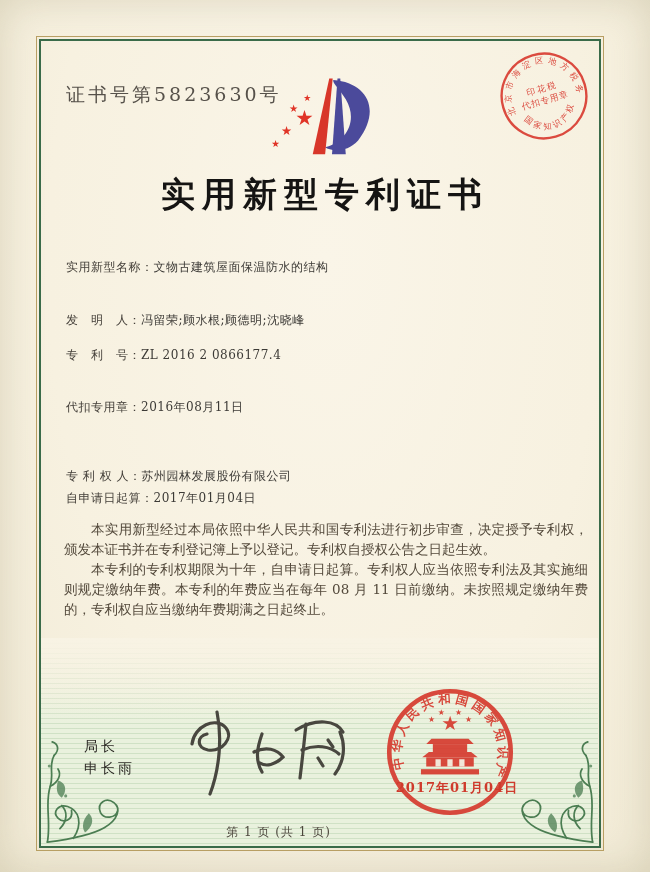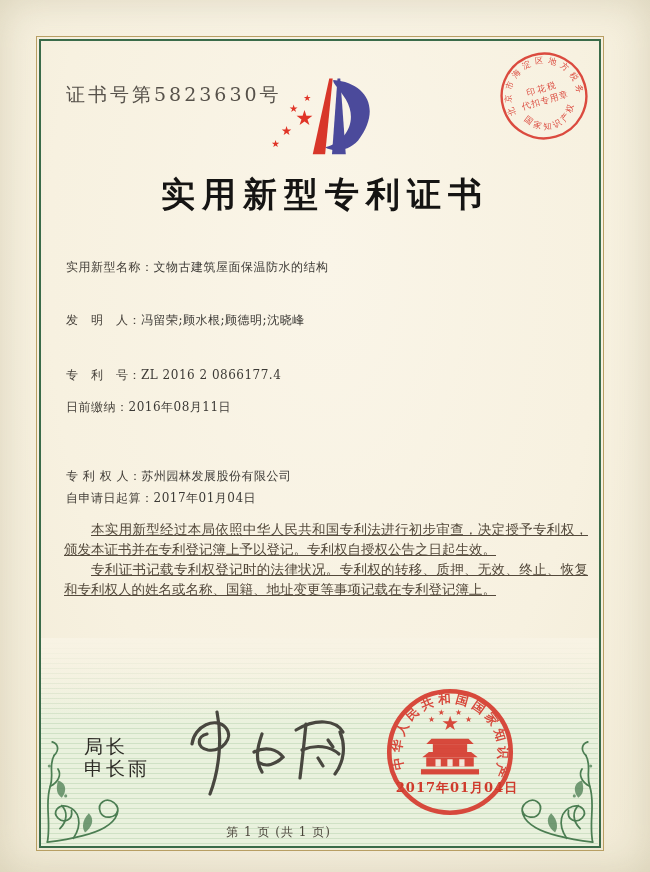--- a/index.html
+++ b/index.html
@@ -38,27 +38,27 @@
   }
   .title{
     position:absolute;left:0;top:172px;width:650px;text-align:center;
     font-size:34px;font-weight:600;letter-spacing:7px;color:#151413;
   }
   .logo{position:absolute;left:266px;top:77px;}
   .fields{position:absolute;left:66px;top:0;width:530px;}
   .field-row{position:absolute;left:0;white-space:nowrap;font-size:12px;color:#433e36;letter-spacing:.5px;}
   .field-row .lbl{color:#45403a;}
   .field-row .val{color:#3c3a36;}
-  .r0{top:259px}.r1{top:312px}.r2{top:367px}.r3{top:399px}.r4{top:468px}.r5{top:490px}
+  .r0{top:259px}.r1{top:312px}.r2{top:347px}.r3{top:399px}.r4{top:468px}.r5{top:490px}
   .paras{
     position:absolute;left:64px;top:519px;width:524px;
-    font-size:13.5px;line-height:20px;color:#53493b;text-align:justify;text-decoration:underline;
+    font-size:13.5px;line-height:20px;color:#53493b;text-align:justify;
   }
   .paras p{margin:0;text-indent:2em;}
-  .officer{position:absolute;left:84px;top:735px;font-size:19px;color:#2c2a25;letter-spacing:3px;line-height:22px;}
+  .officer{position:absolute;left:84px;top:735px;font-size:14px;color:#2c2a25;letter-spacing:3px;line-height:22px;}
   .signature{position:absolute;left:178px;top:702px;}
   .seal{position:absolute;left:384px;top:686px;opacity:.92;}
   .seal-date{
     position:absolute;left:392px;top:779px;width:130px;text-align:center;
     font-size:13px;color:#cf3a2c;letter-spacing:1px;font-weight:600;
   }
   .tax-stamp{position:absolute;left:498px;top:50px;transform:rotate(-16deg);opacity:.9;}
   .footer{
     position:absolute;left:36px;top:824px;width:485px;text-align:center;
     font-size:12px;color:#4c473d;letter-spacing:1px;
@@ -123,28 +123,28 @@
       <text x="14" y="102" font-size="14">★</text>
     </g>
   </svg>
 
   <div class="title">实用新型专利证书</div>
 
   <div class="fields">
     <div class="field-row r0"><span class="lbl">实用新型名称：</span><span class="val">文物古建筑屋面保温防水的结构</span></div>
     <div class="field-row r1"><span class="lbl">发　明　人：</span><span class="val">冯留荣;顾水根;顾德明;沈晓峰</span></div>
     <div class="field-row r2"><span class="lbl">专　利　号：</span><span class="val">ZL 2016 2 0866177.4</span></div>
-    <div class="field-row r3"><span class="lbl">日前缴纳：</span><span class="val">2016年08月11日</span></div>
+    <div class="field-row r3"><span class="lbl">代扣专用章：</span><span class="val">2016年08月11日</span></div>
     <div class="field-row r4"><span class="lbl">专 利 权 人：</span><span class="val">苏州园林发展股份有限公司</span></div>
     <div class="field-row r5"><span class="lbl">自申请日起算：</span><span class="val">2017年01月04日</span></div>
   </div>
 
   <div class="paras">
     <p>本实用新型经过本局依照中华人民共和国专利法进行初步审查，决定授予专利权，颁发本证书并在专利登记簿上予以登记。专利权自授权公告之日起生效。</p>
-    <p>专利证书记载专利权登记时的法律状况。专利权的转移、质押、无效、终止、恢复和专利权人的姓名或名称、国籍、地址变更等事项记载在专利登记簿上。</p>
+    <p>本专利的专利权期限为十年，自申请日起算。专利权人应当依照专利法及其实施细则规定缴纳年费。本专利的年费应当在每年 08 月 11 日前缴纳。未按照规定缴纳年费的，专利权自应当缴纳年费期满之日起终止。</p>
   </div>
 
   <div class="officer">
     <div>局长</div>
     <div>申长雨</div>
   </div>
 
   <svg class="signature" width="170" height="100" viewBox="0 0 170 100">
     <g stroke="#33302b" fill="none" stroke-width="3.2" stroke-linecap="round" opacity=".88">
       <path d="M14,42 C16,24 38,14 48,26 C56,36 44,50 30,48 C18,46 19,34 29,32"></path>

